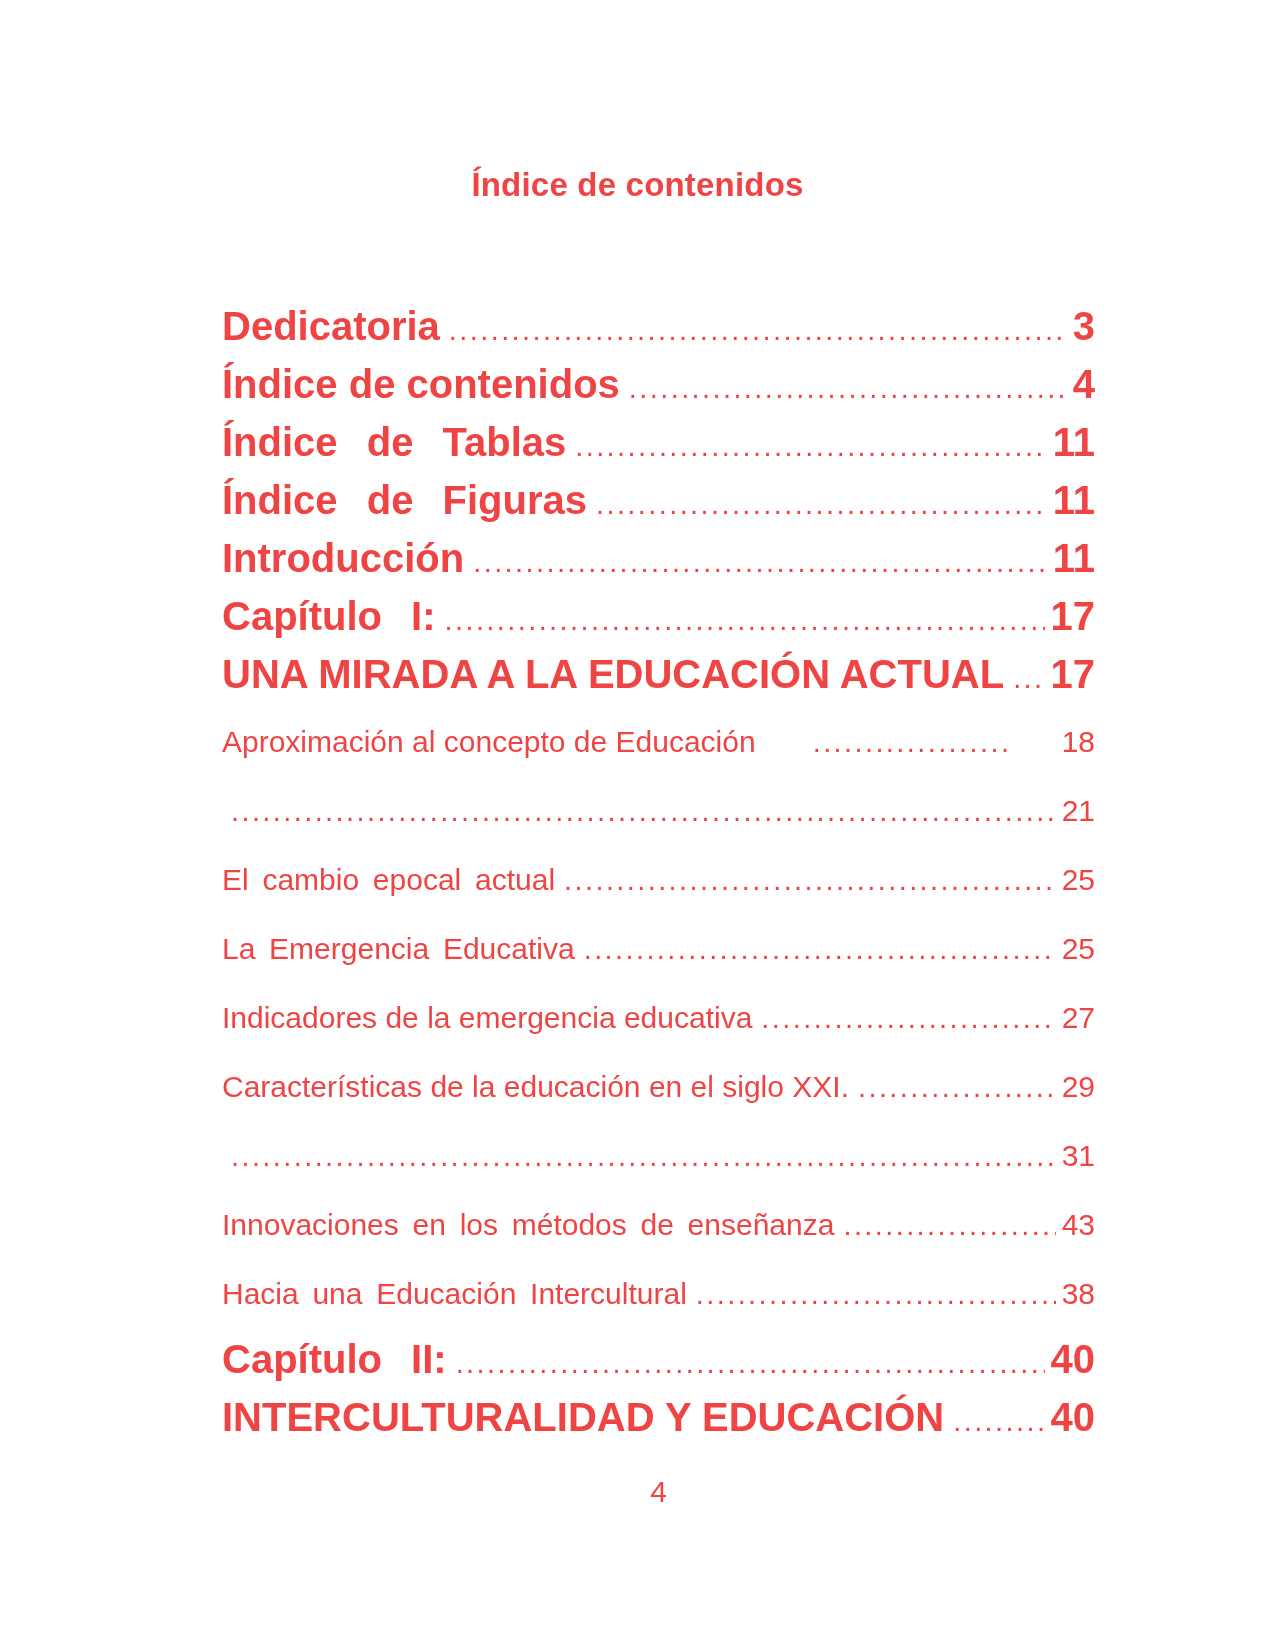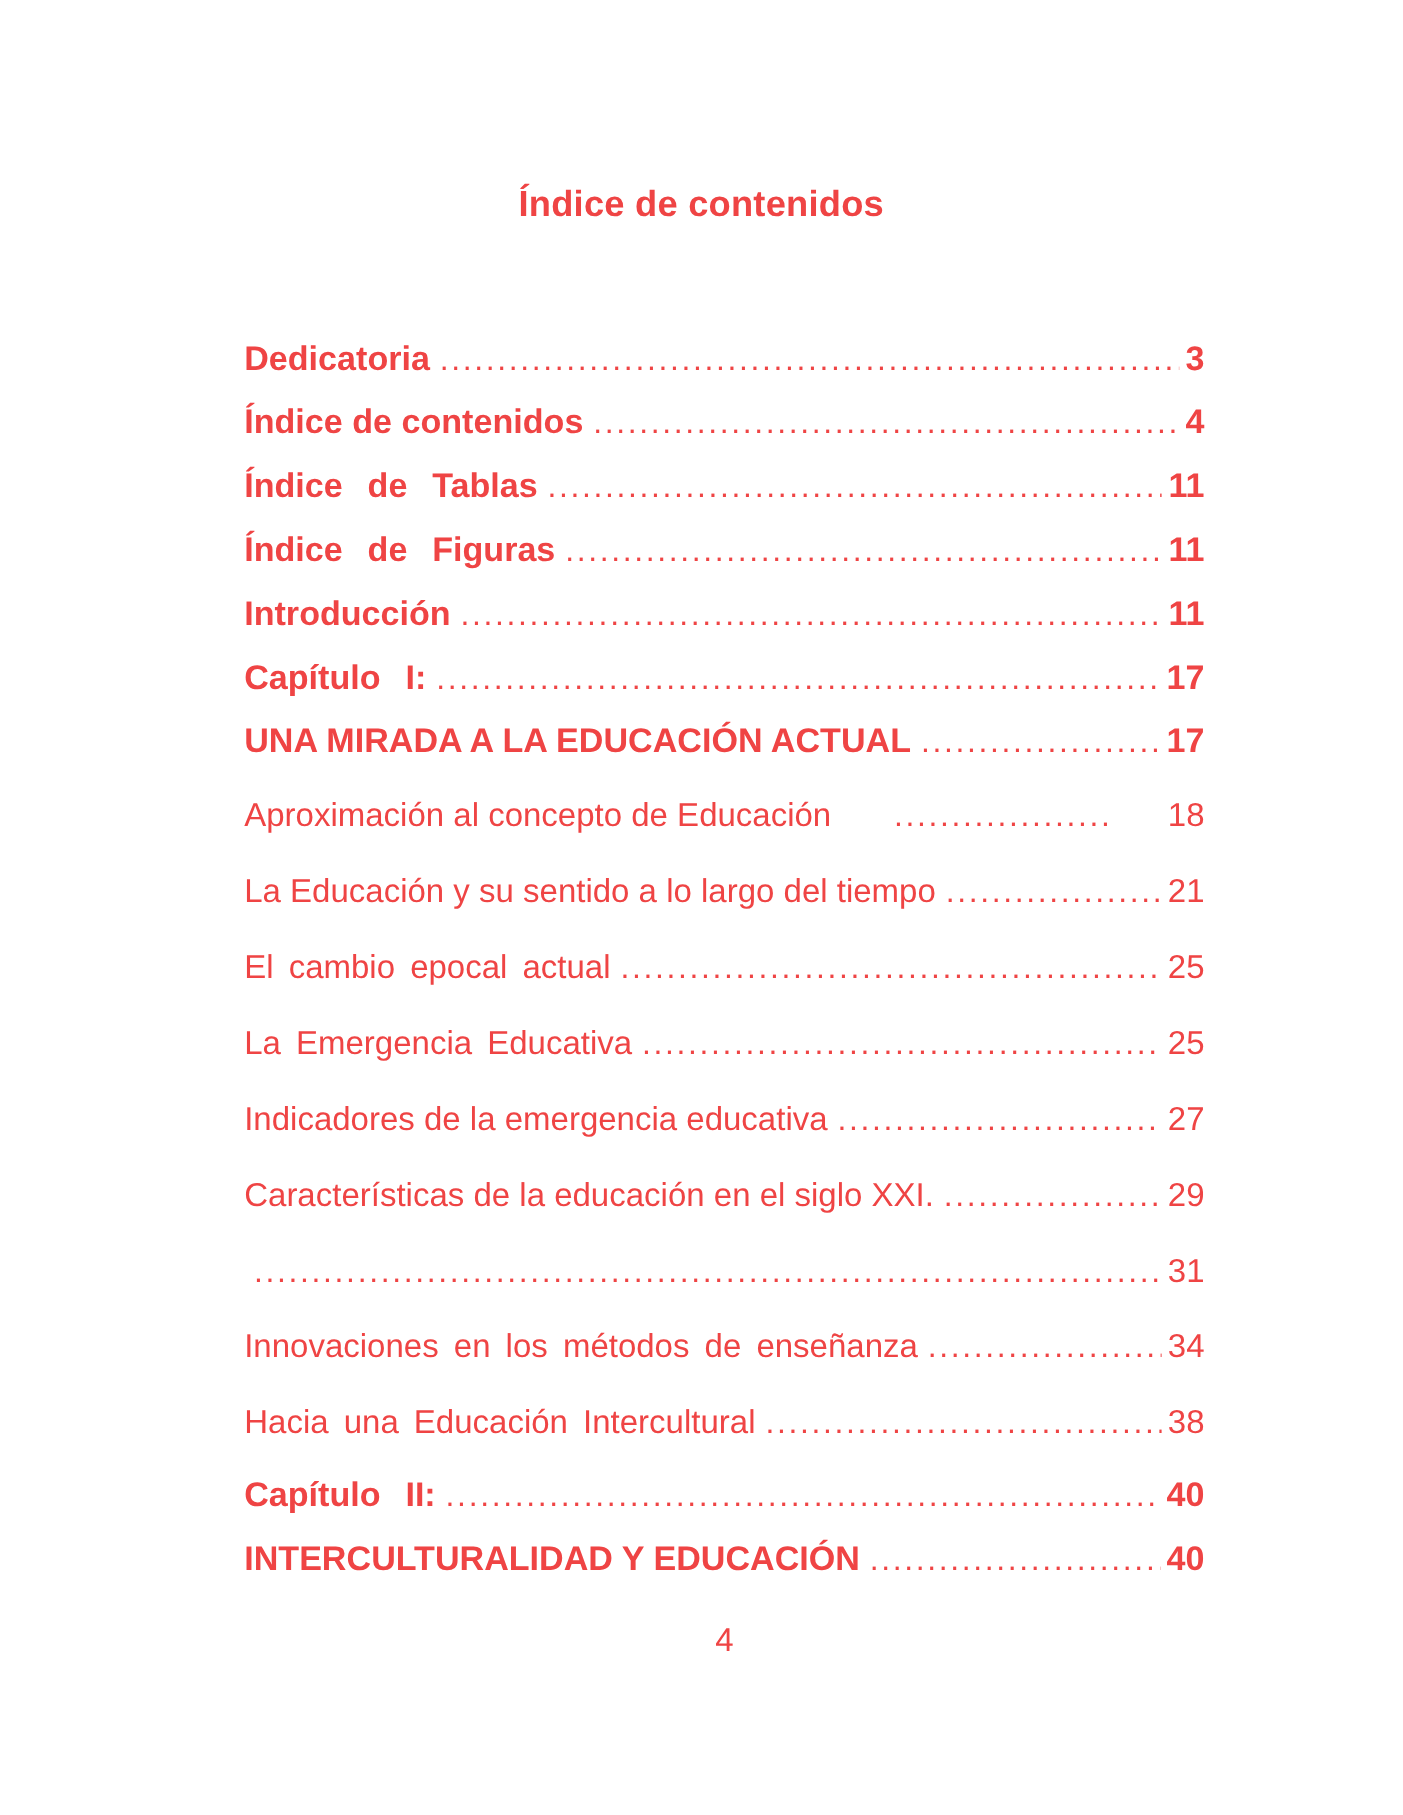--- a/index.html
+++ b/index.html
@@ -29,21 +29,21 @@
   .toc {
     margin: 90px 180px 0 222px;
   }
   .toc-row {
     display: flex;
     align-items: baseline;
     width: 100%;
   }
   .toc-row.bold {
     font-weight: bold;
-    font-size: 31px;
+    font-size: 40px;
     height: 58px;
     line-height: 58px;
   }
   .toc-row.reg {
     font-weight: normal;
     font-size: 30px;
     height: 69px;
     line-height: 69px;
   }
   .toc-row.first-reg { margin-top: 4px; gap: 48px; }
@@ -121,21 +121,20 @@
     <span class="toc-label">UNA MIRADA A LA EDUCACIÓN ACTUAL</span>
     <span class="toc-leader"></span>
     <span class="toc-page">17</span>
   </div>
       <div class="toc-row reg first-reg">
     <span class="toc-label">Aproximación al concepto de Educación</span>
     <span class="toc-leader"></span>
     <span class="toc-page">18</span>
   </div>
       <div class="toc-row reg">
-    <span class="toc-label">La Educación y su sentido a lo largo del tiempo</span>
     <span class="toc-leader"></span>
     <span class="toc-page">21</span>
   </div>
       <div class="toc-row reg">
     <span class="toc-label spread-slight">El cambio epocal actual</span>
     <span class="toc-leader"></span>
     <span class="toc-page">25</span>
   </div>
       <div class="toc-row reg">
     <span class="toc-label spread-slight">La Emergencia Educativa</span>
@@ -152,21 +151,21 @@
     <span class="toc-leader"></span>
     <span class="toc-page">29</span>
   </div>
       <div class="toc-row reg">
     <span class="toc-leader"></span>
     <span class="toc-page">31</span>
   </div>
       <div class="toc-row reg">
     <span class="toc-label spread-slight">Innovaciones en los métodos de enseñanza</span>
     <span class="toc-leader"></span>
-    <span class="toc-page">34</span>
+    <span class="toc-page">43</span>
   </div>
       <div class="toc-row reg">
     <span class="toc-label spread-slight">Hacia una Educación Intercultural</span>
     <span class="toc-leader"></span>
     <span class="toc-page">38</span>
   </div>
       <div class="toc-row bold after-reg">
     <span class="toc-label spread-wide">Capítulo II:</span>
     <span class="toc-leader"></span>
     <span class="toc-page">40</span>

